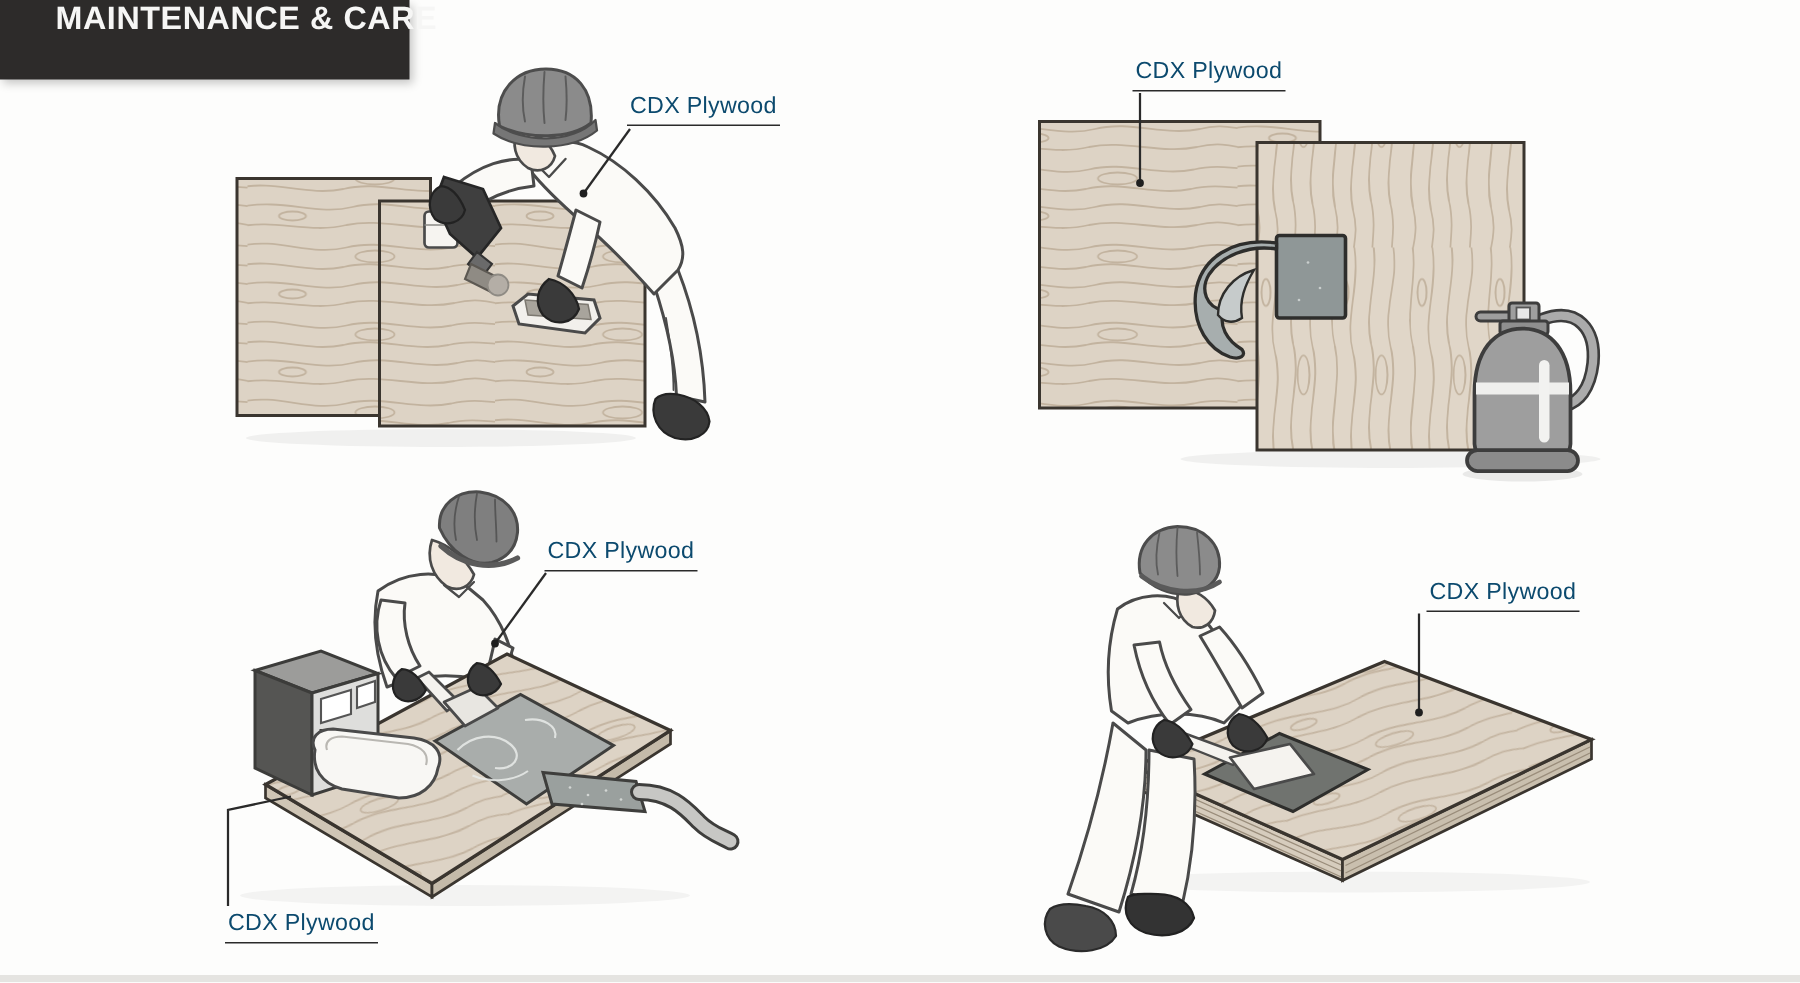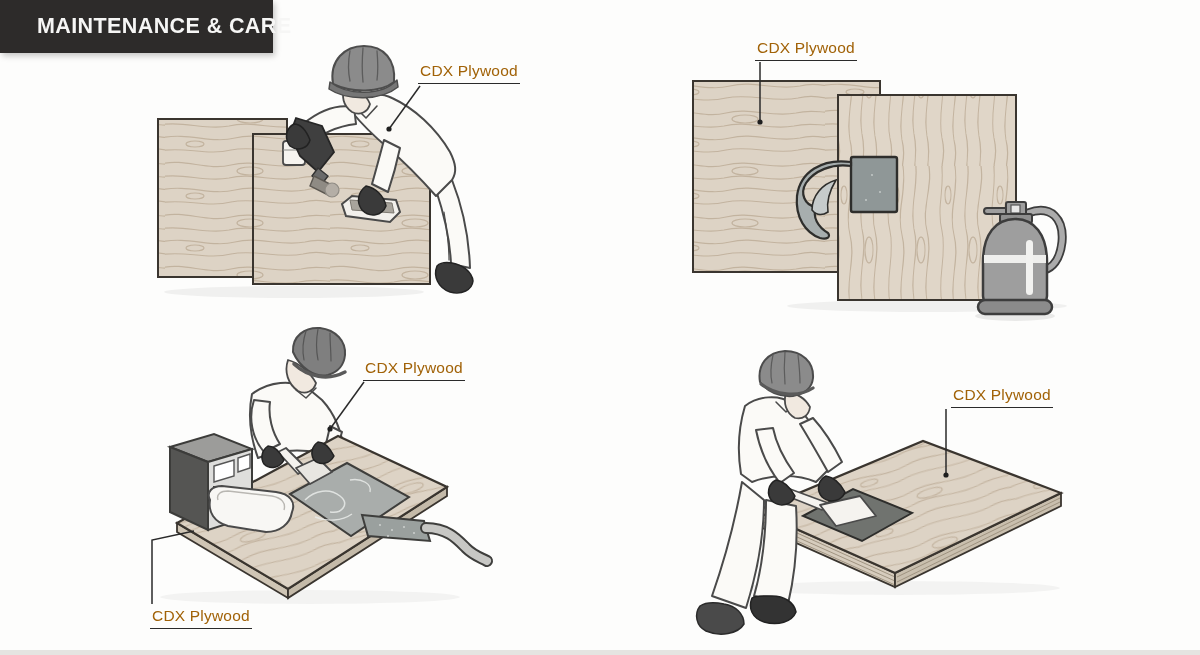--- a/index.html
+++ b/index.html
@@ -3,28 +3,28 @@
 <meta charset="utf-8">
 <style>
   html,body{margin:0;padding:0;background:#ffffff;}
   .stage{
     position:relative;width:1200px;height:655px;overflow:hidden;
     background:#fdfdfc;font-family:"Liberation Sans",sans-serif;
   }
   .stage svg{position:absolute;inset:0;display:block;}
   .banner{
     position:absolute;left:0;top:0;width:273px;height:53px;
-    background:#2d2b2a;color:#f6f6f5;display:flex;align-items:center;
+    background:#2d2b2a;color:#f6f6f5;display:flex;align-items:flex-start;
     padding-left:37px;box-sizing:border-box;
     font-size:21.5px;font-weight:bold;letter-spacing:.4px;white-space:nowrap;
     box-shadow:2px 3px 6px rgba(0,0,0,.22);
   }
   .cdx-label{
     position:absolute;display:inline-block;white-space:nowrap;
-    font-size:15.5px;color:#a16207;letter-spacing:.2px;
+    font-size:15.5px;color:#0c4a6e;letter-spacing:.2px;
     padding:0 2px 3px 2px;border-bottom:1.6px solid #2a2a2a;
   }
   .bottom-strip{
     position:absolute;left:0;right:0;bottom:0;height:5px;background:#e5e4e1;
   }
 </style>
 </head>
 <body>
 
 <div class="stage">

